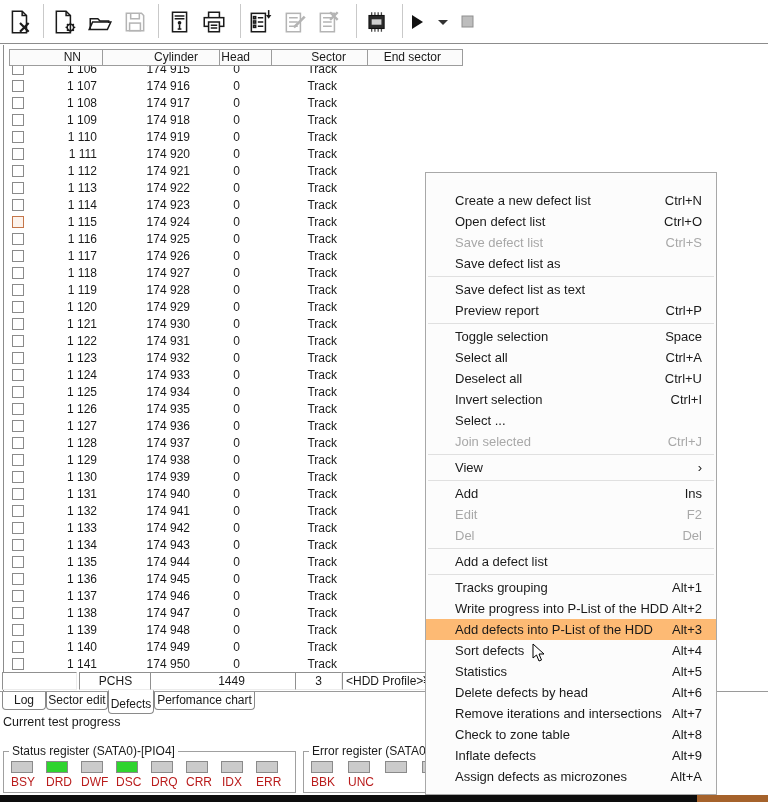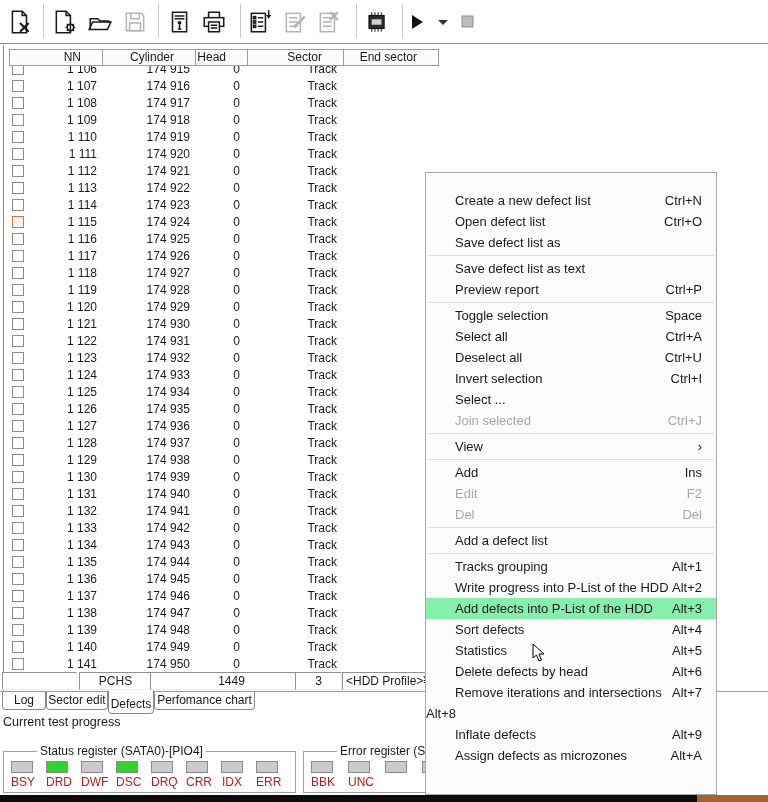--- a/index.html
+++ b/index.html
@@ -42,41 +42,41 @@
   
   .tabline { left:0; top:691px; width:768px; height:1px; background:#9a9a9a; }
   .tab { position:absolute; top:692px; height:18px; background:#fff; border:1px solid #8a8a8a; border-top:none;
     border-radius:0 0 4px 4px; font-size:12px; text-align:center; line-height:16px; z-index:2; }
   .tab.active { top:690px; height:24px; line-height:26px; z-index:3; border-top:1px solid #fff; }
 
   .progress-label { left:3px; top:715px; font-size:12.5px; }
 
   
   .groupbox { position:absolute; top:751px; height:42px; border:1px solid #a0a0a0; background:#fff; }
-  .legend { position:absolute; top:-8px; left:5px; background:#fff; padding:0 3px; font-size:12px; white-space:nowrap;margin-left:28px; }
+  .legend { position:absolute; top:-8px; left:5px; background:#fff; padding:0 3px; font-size:12px; white-space:nowrap; }
   .leds { position:absolute; left:7px; top:9px; display:flex; }
   .g-status .leds { gap:13px; }
   .g-error  .leds { gap:15px; }
   .led-wrap { width:22px; text-align:center; }
   .led { width:22px; height:12px; background:#cbcbcb; border:1px solid #8a8a8a; }
   .led.on { background:#2fd42f; }
   .led-label { margin-top:3px; font-size:12px; color:#b91c1c; line-height:12px; }
 
   
   .botbar-black { left:0; top:795px; width:697px; height:7px; background:#0d0d0d; }
   .botbar-orange { left:697px; top:795px; width:71px; height:7px; background:#a5622b; }
 
   
   .menu { left:425px; top:172px; width:292px; height:623px; background:#fcfcfc;
     border:1px solid #a8a8a8; z-index:10; padding-top:17px; overflow:hidden; }
   .mitem { height:21px; display:flex; align-items:center; font-size:13px; }
   .mitem .mlabel { flex:1; padding-left:29px; white-space:nowrap; }
   .mitem .mshort { padding-right:14px; white-space:nowrap; }
   .mitem.dis { color:#a8a8a8; }
-  .mitem.hl { background:#86efac; }
+  .mitem.hl { background:#fdba74; }
   .msep { height:5px; position:relative; }
   .msep::after { content:""; position:absolute; left:2px; right:2px; top:2px; height:1px; background:#e0e0e0; }
 
   .cursor { left:532px; top:643px; z-index:20; }
 </style>
 </head>
 <body>
 
 <div id="stage">
 
@@ -178,21 +178,21 @@
           <rect x="3" y="3" width="11" height="11" fill="#bdbdbd" stroke="#8f8f8f"></rect>
         </svg>
     </div>
   </div>
   <div class="abs toolbar-bottom"></div>
   <div class="abs toolbar-bottom2"></div>
   <div class="abs panel-left-line"></div>
 
   <div class="abs thead">
     <div class="hcell" style="width:94px">NN</div>
-    <div class="hcell" style="width:94px">Cylinder</div>
+    <div class="hcell" style="width:118px">Cylinder</div>
     <div class="hcell" style="width:53px">Head</div>
     <div class="hcell" style="width:97px">Sector</div>
     <div class="hcell" style="width:96px">End sector</div>
   </div>
   <div class="abs tbody">
       <div class="trow">
         <span class="cb"></span>
         <span class="tcell c-nn">1 106</span>
         <span class="tcell c-cyl">174 915</span>
         <span class="tcell c-head">0</span>
@@ -525,20 +525,24 @@
 
   <div class="abs menu">
       <div class="mitem">
         <span class="mlabel">Create a new defect list</span>
         <span class="mshort">Ctrl+N</span>
       </div>
       <div class="mitem">
         <span class="mlabel">Open defect list</span>
         <span class="mshort">Ctrl+O</span>
       </div>
+      <div class="mitem dis">
+        <span class="mlabel">Save defect list</span>
+        <span class="mshort">Ctrl+S</span>
+      </div>
       <div class="mitem">
         <span class="mlabel">Save defect list as</span>
         <span class="mshort"></span>
       </div>
       <div class="msep"></div>
       <div class="mitem">
         <span class="mlabel">Save defect list as text</span>
         <span class="mshort"></span>
       </div>
       <div class="mitem">
@@ -616,20 +620,21 @@
       </div>
       <div class="mitem">
         <span class="mlabel">Delete defects by head</span>
         <span class="mshort">Alt+6</span>
       </div>
       <div class="mitem">
         <span class="mlabel">Remove iterations and intersections</span>
         <span class="mshort">Alt+7</span>
       </div>
       <div class="mitem">
+        <span class="mlabel">Check to zone table</span>
         <span class="mshort">Alt+8</span>
       </div>
       <div class="mitem">
         <span class="mlabel">Inflate defects</span>
         <span class="mshort">Alt+9</span>
       </div>
       <div class="mitem">
         <span class="mlabel">Assign defects as microzones</span>
         <span class="mshort">Alt+A</span>
       </div>

